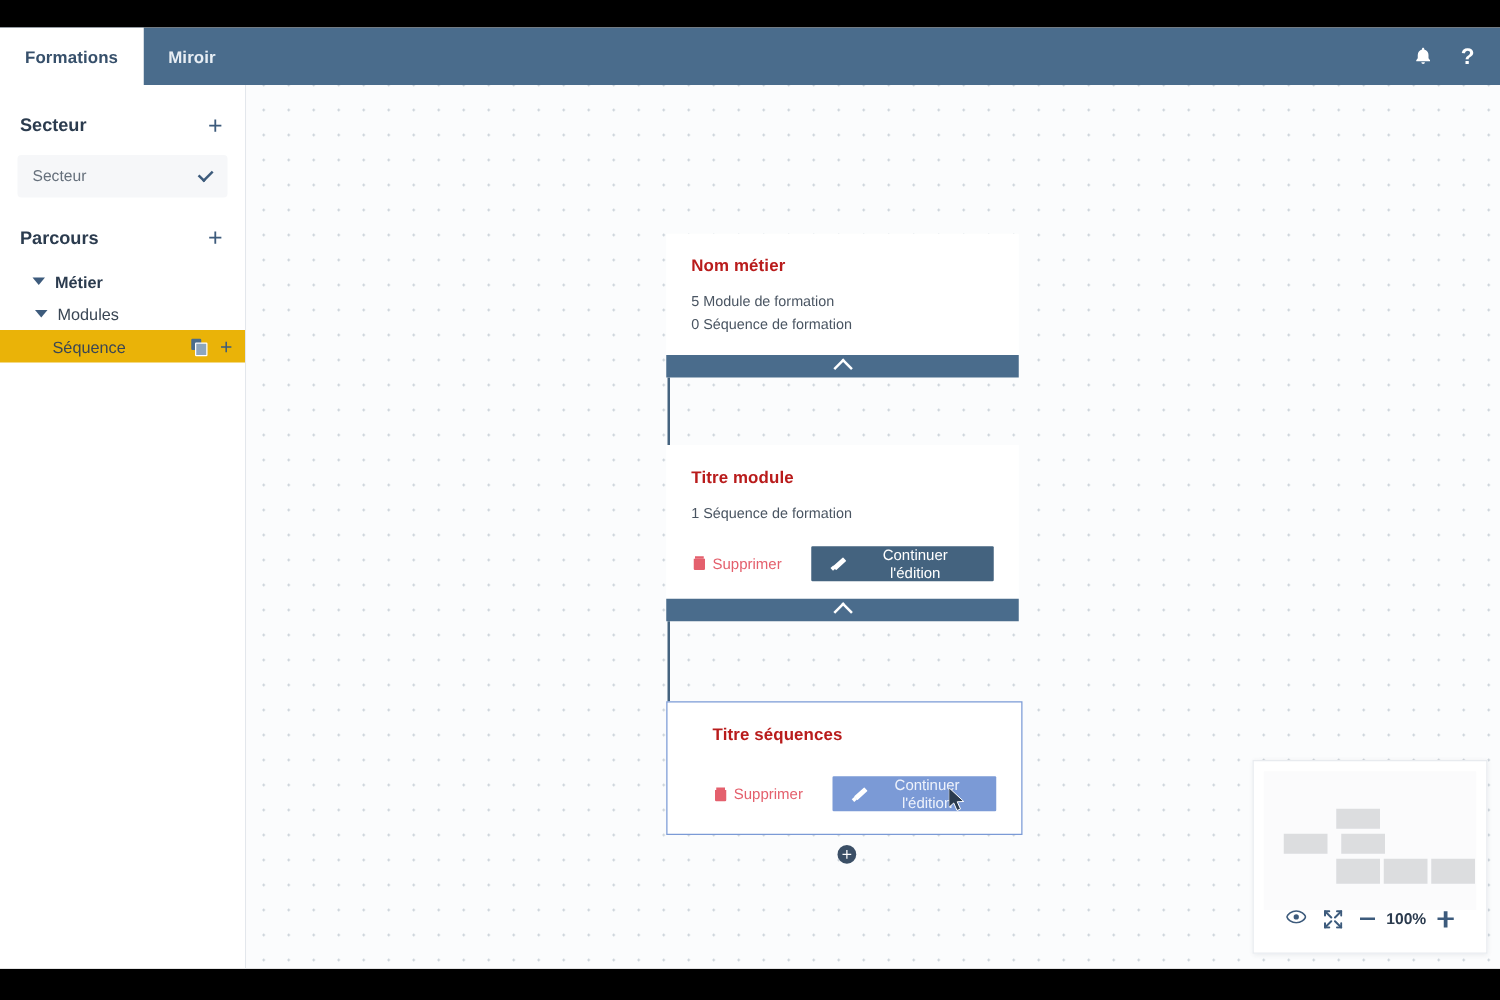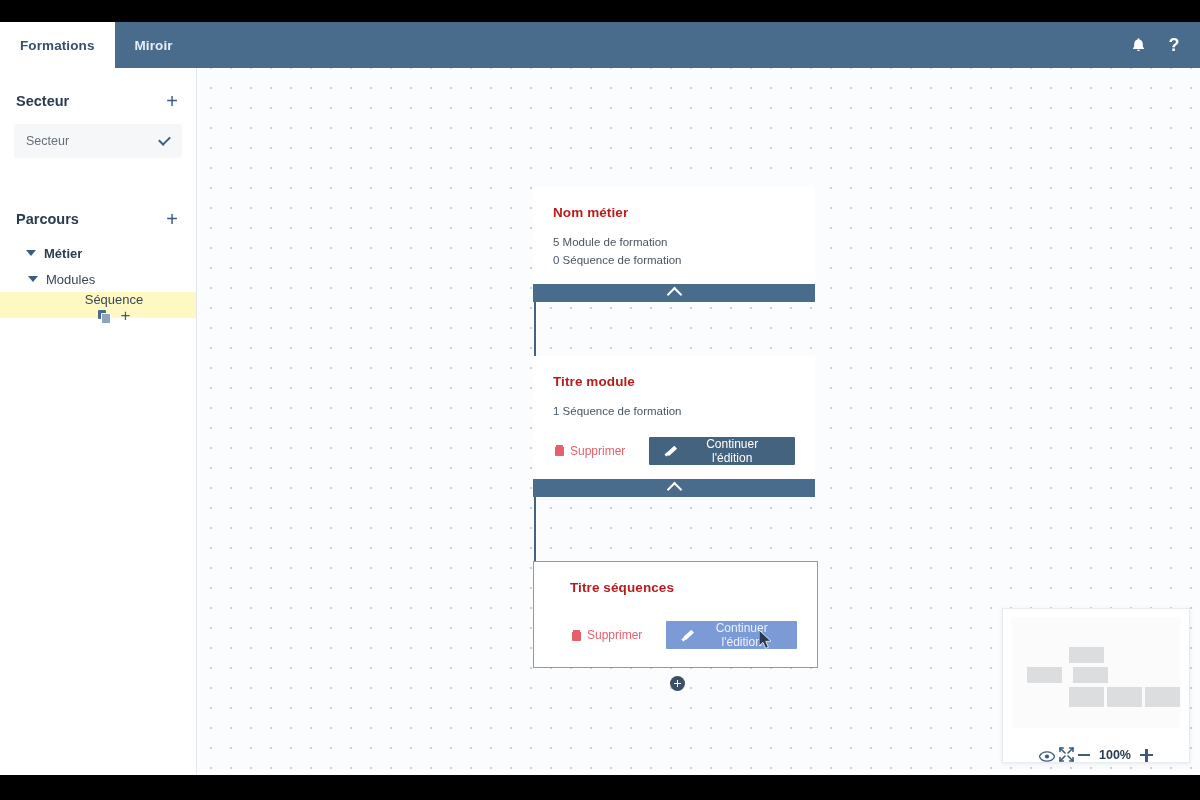--- a/index.html
+++ b/index.html
@@ -94,21 +94,21 @@
   .tree { margin-top: 8px; }
   .tree-row {
     display: flex; align-items: center;
     height: 26px;
     cursor: pointer;
     padding-right: 10px;
   }
   .tree-row.lvl1 { padding-left: 26px; }
   .tree-row.lvl2 { padding-left: 28px; }
   .tree-row.lvl3 { padding-left: 42px; }
-  .tree-row.selected { background: #fef9c3; flex-direction: column; }
+  .tree-row.selected { background: #eab308; }
   .caret {
     width: 0; height: 0;
     border-left: 5px solid transparent;
     border-right: 5px solid transparent;
     border-top: 6px solid #3d5b7c;
     margin-right: 8px;
     flex: 0 0 auto;
   }
   .tree-label { font-size: 13px; color: #3a4654; white-space: nowrap; }
   .tree-label.bold { font-weight: 700; color: #2b3b4e; }
@@ -253,22 +253,22 @@
     display: flex; flex-direction: column;
   }
   .mm-view {
     flex: 1 1 auto; position: relative;
     background: #fbfbfc;
     margin: 8px 8px 0 8px;
   }
   .mm-rect { position: absolute; background: #dcdddf; }
   .mm-bar {
     height: 34px;
-    display: flex; align-items: flex-end; justify-content: center;
-    gap: 4px;
+    display: flex; align-items: flex-start; justify-content: center;
+    gap: 14px;
     color: #3d5b7c;
   }
   .mm-btn { cursor: pointer; display: flex; align-items: center; }
   .mm-zoom { display: flex; align-items: center; gap: 9px; }
   .mm-minus {
     width: 12px; height: 2.4px; background: #3d5b7c; cursor: pointer;
   }
   .mm-pct { font-size: 12.5px; font-weight: 700; color: #2b3b4e; }
   .mm-plus {
     width: 13px; height: 13px; position: relative; cursor: pointer;
@@ -313,21 +313,21 @@
     <div class="side-head">
       <span class="title">Secteur</span>
       <span class="plus-btn">+</span>
     </div>
 
     <div class="select-box">
       <span class="val">Secteur</span>
       <span class="chev-down"></span>
     </div>
 
-    <div class="side-head" style="margin-top:48px;">
+    <div class="side-head" style="margin-top:20px;">
       <span class="title">Parcours</span>
       <span class="plus-btn">+</span>
     </div>
 
     <div class="tree">
 
       <div class="tree-row lvl1">
         <span class="caret"></span>
         <span class="tree-label bold">Métier</span>
       </div>

